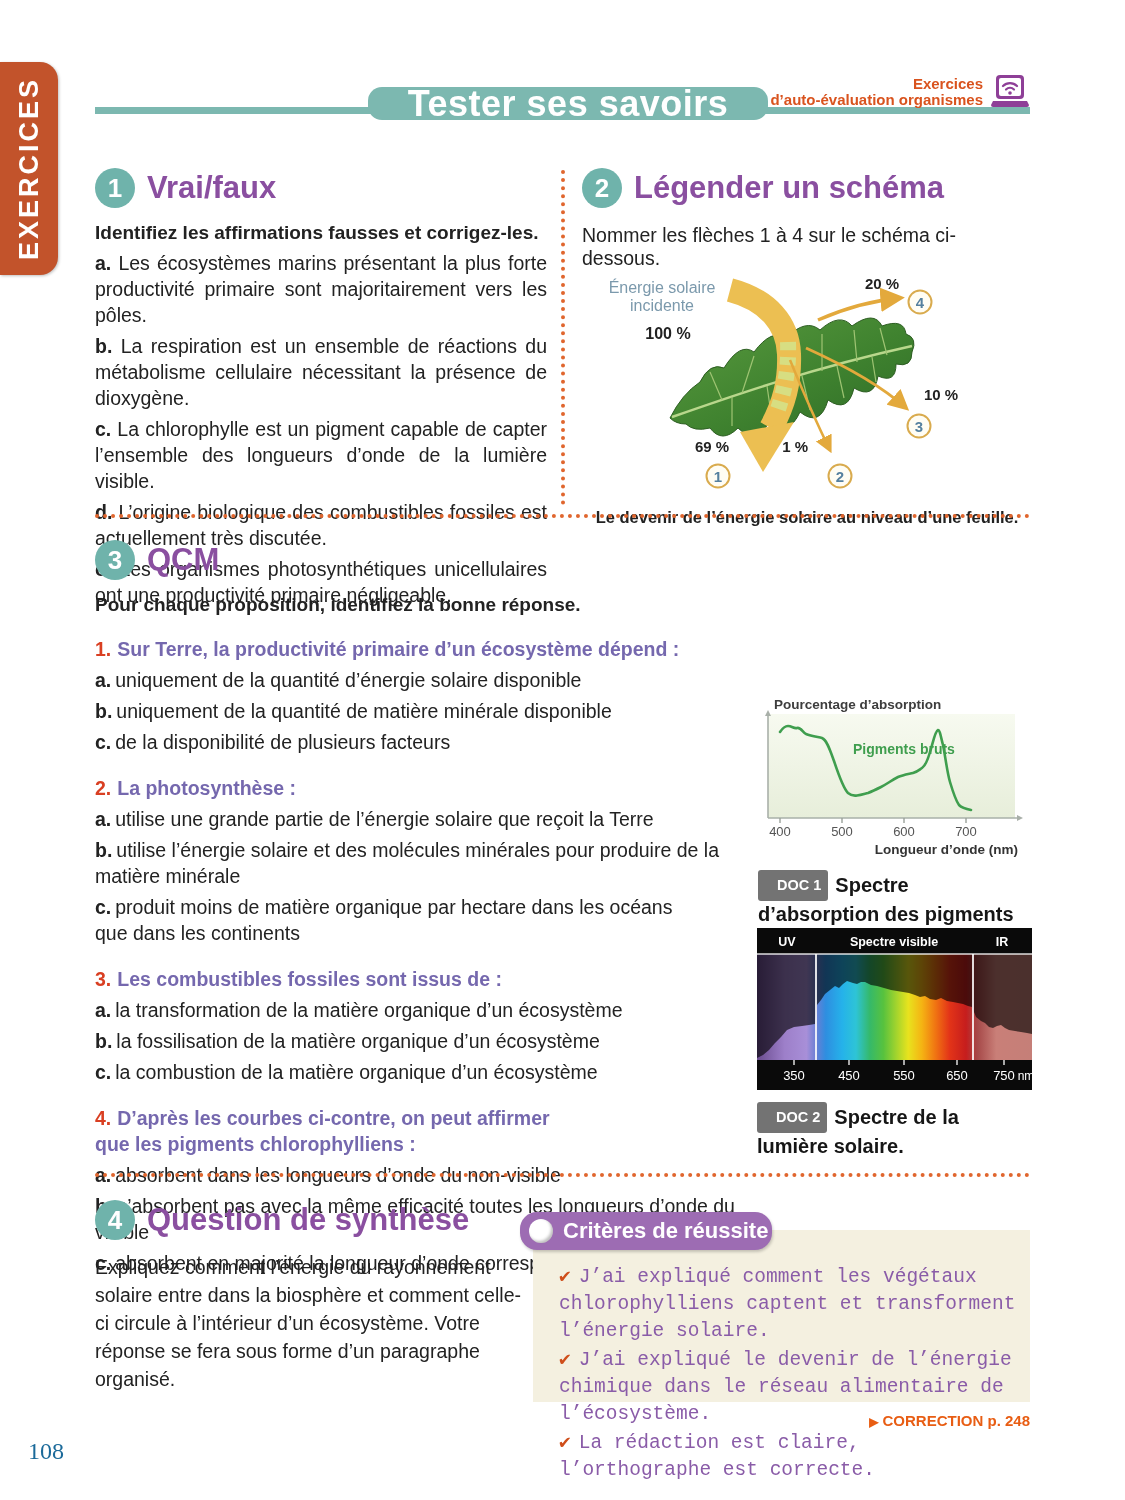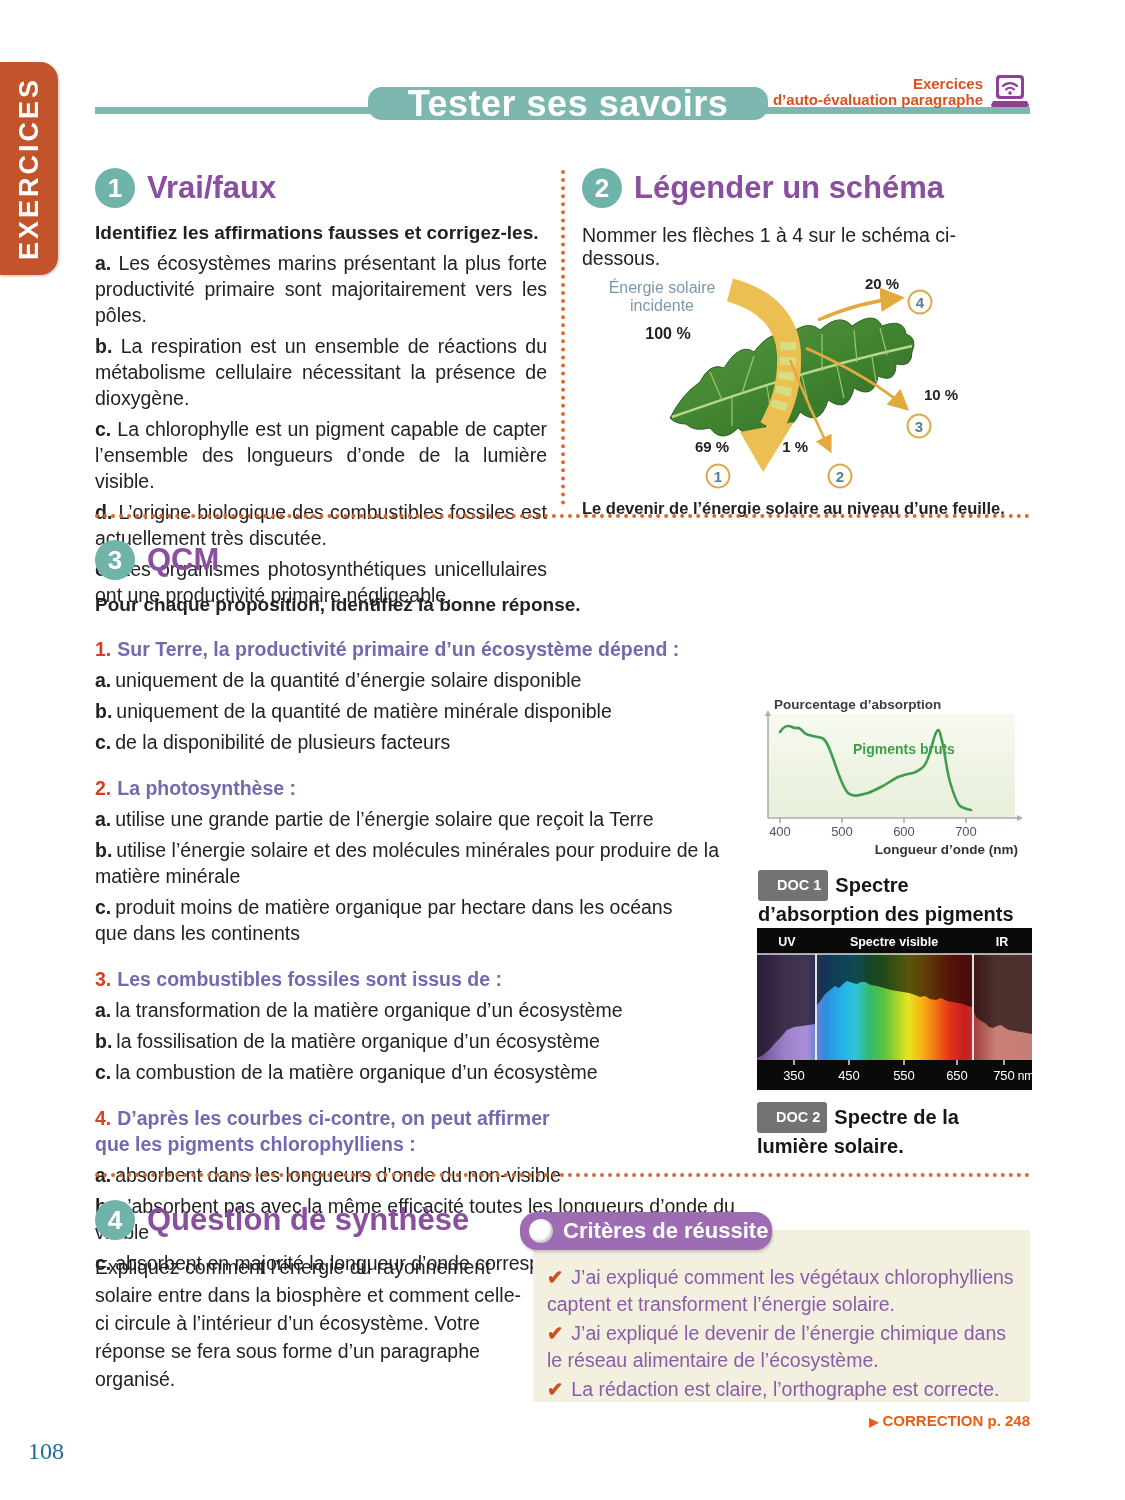--- a/index.html
+++ b/index.html
@@ -32,21 +32,21 @@
   .col2{position:absolute;left:582px;top:168px;width:450px;}
   .vdiv{position:absolute;left:561px;top:170px;height:335px;border-left:4px dotted #e0662e;}
   .hdiv1{position:absolute;left:95px;top:514px;width:935px;border-top:4px dotted #e0662e;}
   .hdiv2{position:absolute;left:95px;top:1173px;width:935px;border-top:4px dotted #e0662e;}
 
   .intro-bold{font-weight:bold;font-size:19px;margin:14px 0 6px 0;}
   .intro-reg{font-size:19.5px;margin:16px 0 6px 0;}
   .vf-item{font-size:19.5px;line-height:26px;margin:5px 0;text-align:justify;}
   .vf-item b{font-weight:bold;}
 
-  .leaf-caption{font-weight:bold;font-size:16.5px;text-align:left;margin-top:4px;}
+  .leaf-caption{font-weight:bold;font-size:16.5px;text-align:center;margin-top:13px;}
 
   
   .qcm{position:absolute;left:95px;top:540px;width:662px;}
   .q-block{margin-top:20px;}
   .q-title{font-weight:bold;font-size:19.5px;line-height:26px;color:#7568ae;}
   .q-title .qnum{color:#d93f22;margin-right:6px;}
   .q4-narrow{max-width:480px;}
   .opt{font-size:19.5px;line-height:26px;margin:5px 0;}
   .opt b{font-weight:bold;margin-right:4px;}
 
@@ -61,21 +61,21 @@
   .sec4{position:absolute;left:95px;top:1200px;width:430px;}
   .sec4 p{font-size:19.5px;line-height:28px;margin:13px 0 0 0;}
 
   
   .crit-box{position:absolute;left:533px;top:1230px;width:497px;height:172px;background:#f4f0e0;}
   .crit-banner{position:absolute;left:520px;top:1212px;width:252px;height:38px;background:#9d6cb3;
              border-radius:17px;display:flex;align-items:center;box-shadow:1px 2px 3px rgba(0,0,0,.2);}
   .crit-banner .dot{width:24px;height:24px;background:#fff;border-radius:50%;margin:0 10px 0 9px;
              box-shadow:inset -2px -2px 3px rgba(0,0,0,.25);}
   .crit-banner span{color:#fff;font-weight:bold;font-size:22px;}
-  .crit-items{padding:34px 14px 0 14px;}
+  .crit-items{padding:34px 14px 0 26px;font-family:Liberation Mono, monospace;}
   .crit-item{font-size:19.5px;line-height:27px;color:#8a5ca8;margin-bottom:2px;}
   .crit-item .check{color:#cf4e1a;font-weight:bold;margin-right:8px;}
 
   .correction{position:absolute;right:95px;top:1412px;color:#e85d13;font-weight:bold;font-size:15px;}
   .correction .arr{font-size:12px;margin-right:4px;}
   .page-num{position:absolute;left:28px;top:1438px;font-family:"Liberation Serif",serif;
             font-size:24px;color:#1b6a9a;}
 </style>
 </head>
 <body>
@@ -85,21 +85,21 @@
   <div class="side-tab">
     <span>EXERCICES</span>
   </div>
 
   <div class="head-line"></div>
   <div class="head-box">
     <span>Tester ses savoirs</span>
   </div>
   <div class="interactive">
     <div>Exercices</div>
-    <div>d’auto-évaluation paragraphe</div>
+    <div>d’auto-évaluation organismes</div>
   </div>
   <div class="laptop">
     <svg width="40" height="36" viewBox="0 0 40 36">
       <rect x="6" y="1" width="28" height="24" rx="4" fill="#8e3f97"></rect>
       <rect x="9" y="4" width="22" height="18" rx="2" fill="#ffffff"></rect>
       <path d="M13,12 a10,10 0 0 1 14,0" stroke="#8e3f97" stroke-width="2.2" fill="none" stroke-linecap="round"></path>
       <path d="M16,15.5 a6,6 0 0 1 8,0" stroke="#8e3f97" stroke-width="2.2" fill="none" stroke-linecap="round"></path>
       <circle cx="20" cy="19" r="1.8" fill="#8e3f97"></circle>
       <path d="M3,27 h34 l2,4 q0,2 -2,2 h-34 q-2,0 -2,-2 z" fill="#8e3f97"></path>
     </svg>

